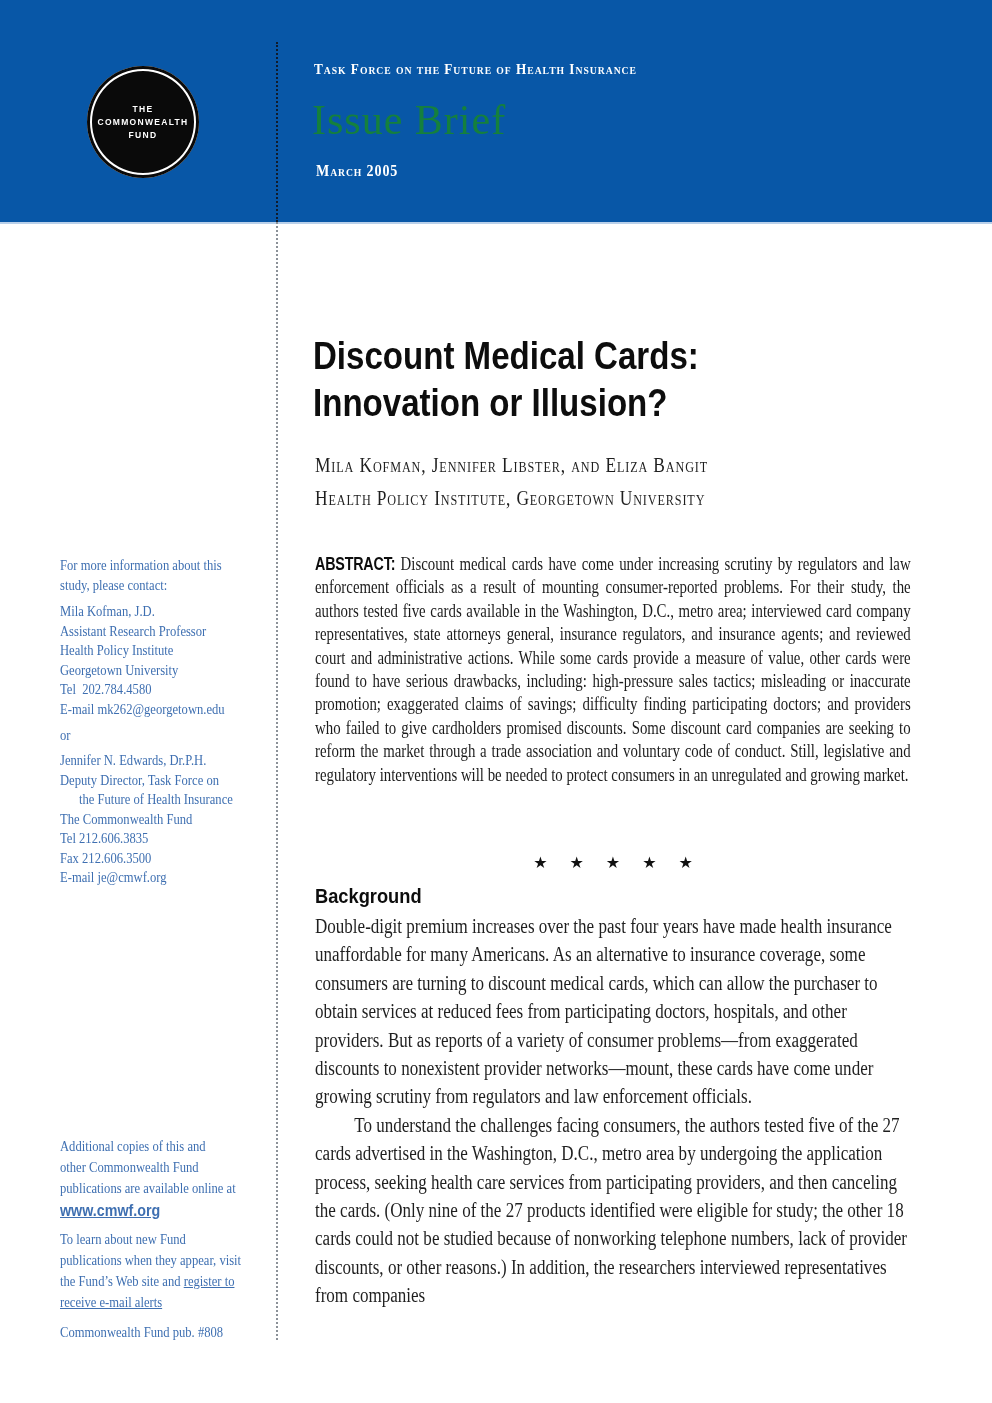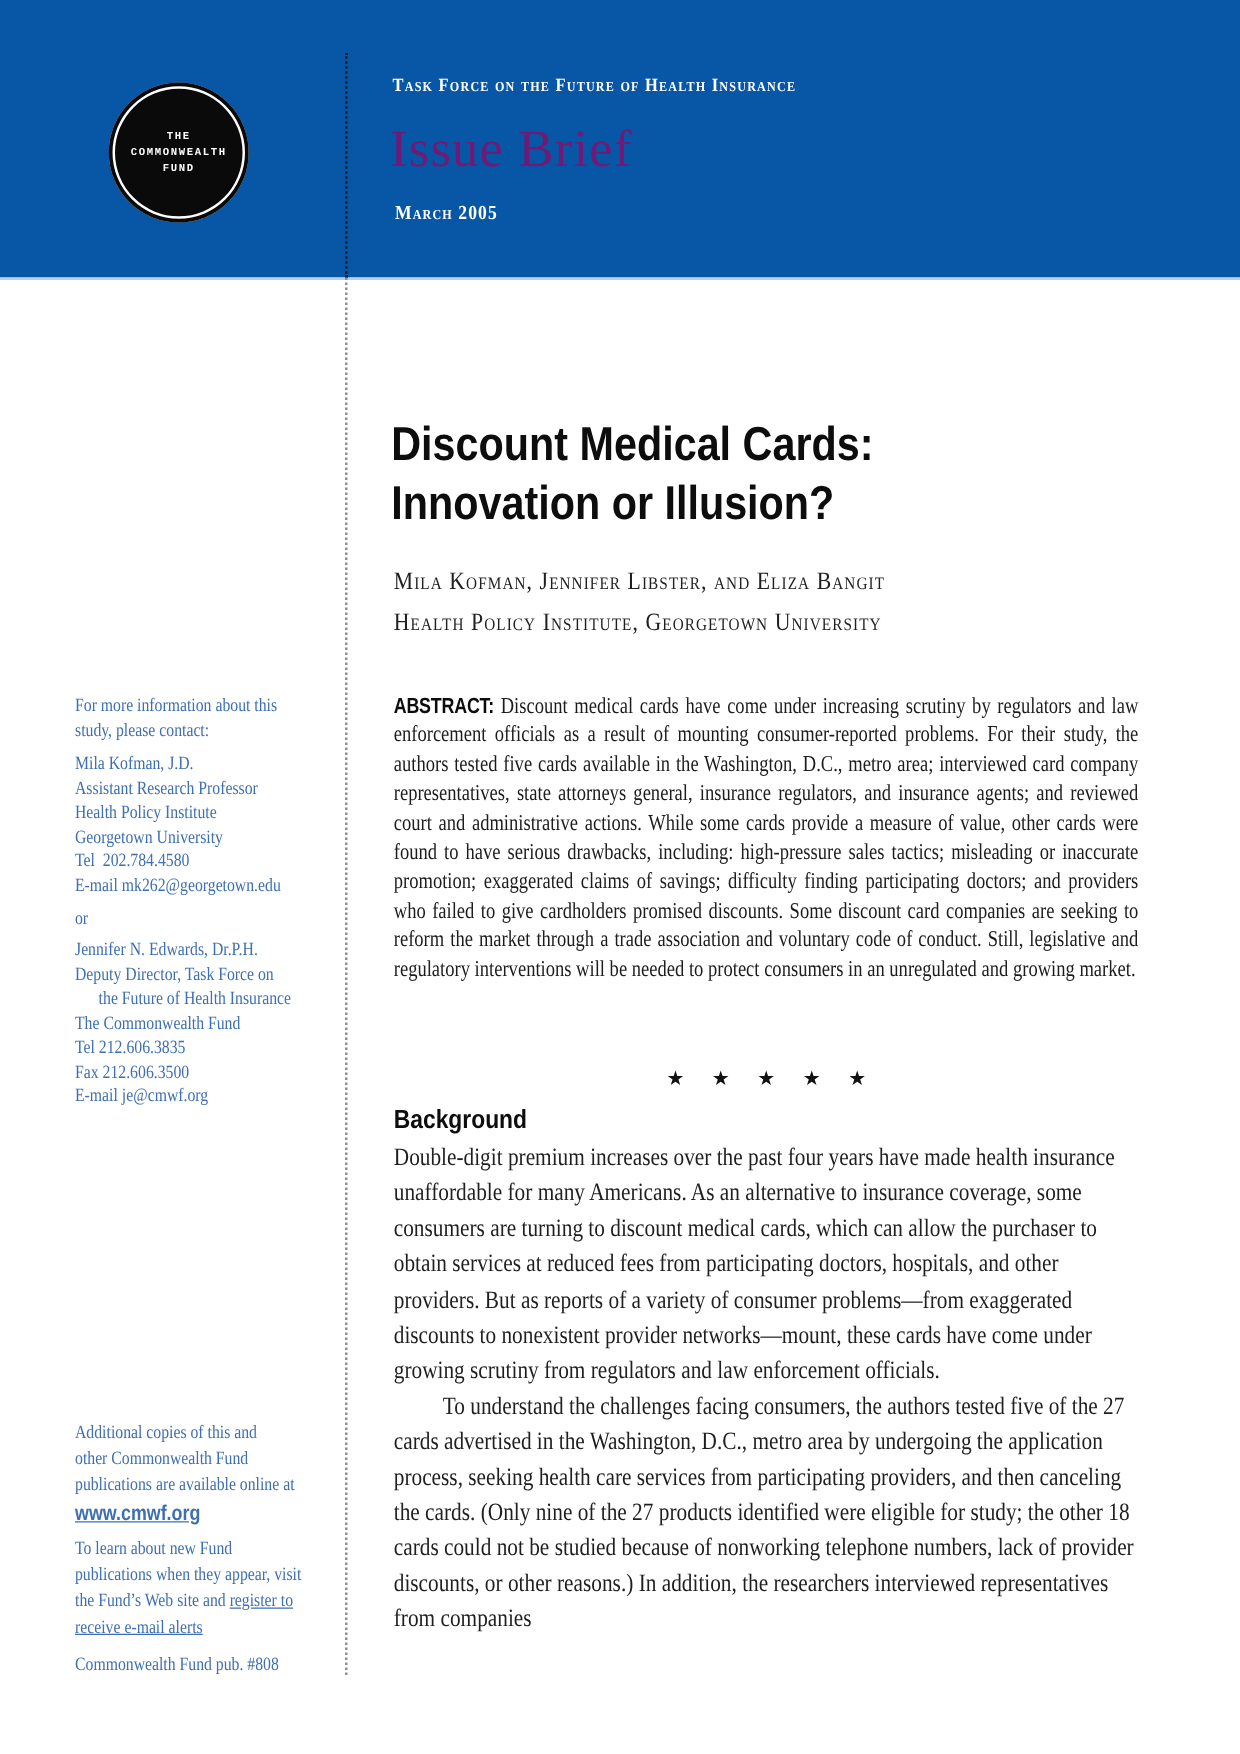--- a/index.html
+++ b/index.html
@@ -15,32 +15,32 @@
   .band-edge { position:absolute; left:0; top:222px; width:992px; height:2px; background:#b9d0ea; }
 
   .logo {
     position:absolute; left:87px; top:66px; width:112px; height:112px;
     border-radius:50%; background:#0a0a0a;
     box-shadow: inset 0 0 0 3px #0a0a0a, inset 0 0 0 5px #ffffff;
     display:flex; flex-direction:column; align-items:center; justify-content:center;
     text-align:center;
   }
   .logo .ltxt {
-    color:#ffffff; font-family:Liberation Mono, monospace; font-weight:bold;
+    color:#ffffff; font-family:Liberation Sans, sans-serif; font-weight:bold;
     font-size:8.5px; letter-spacing:1.3px; line-height:13px; white-space:nowrap;
   }
 
   .eyebrow {
     position:absolute; left:314px; top:61px; width:600px;
     color:#ffffff; font-variant:small-caps; font-weight:bold; font-size:15px;
     letter-spacing:1.1px; transform:scaleX(0.88); transform-origin:0 0; white-space:nowrap;
   }
   .masthead-title {
     position:absolute; left:312px; top:96px;
-    color:#701a75; font-size:42px; font-weight:normal; letter-spacing:1px; white-space:nowrap;
+    color:#15803d; font-size:42px; font-weight:normal; letter-spacing:1px; white-space:nowrap;
   }
   .masthead-date {
     position:absolute; left:316px; top:162px;
     color:#ffffff; font-variant:small-caps; font-weight:bold; font-size:16px;
     letter-spacing:1px; transform:scaleX(0.88); transform-origin:0 0; white-space:nowrap;
   }
 
   
   .vline-dark  { position:absolute; left:276px; top:42px;  height:180px; width:0; border-left:2px dotted #101c2c; }
   .vline-light { position:absolute; left:276px; top:222px; height:1118px; width:0; border-left:2px dotted #8b9198; }

